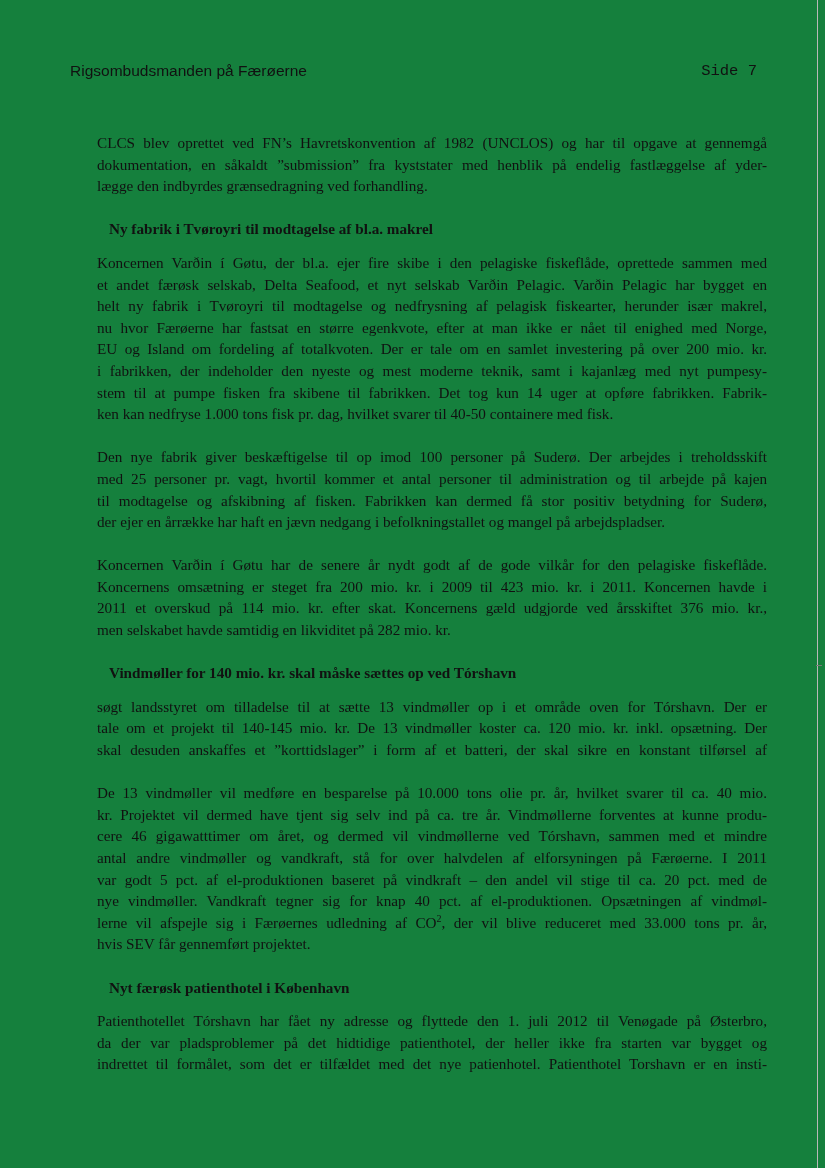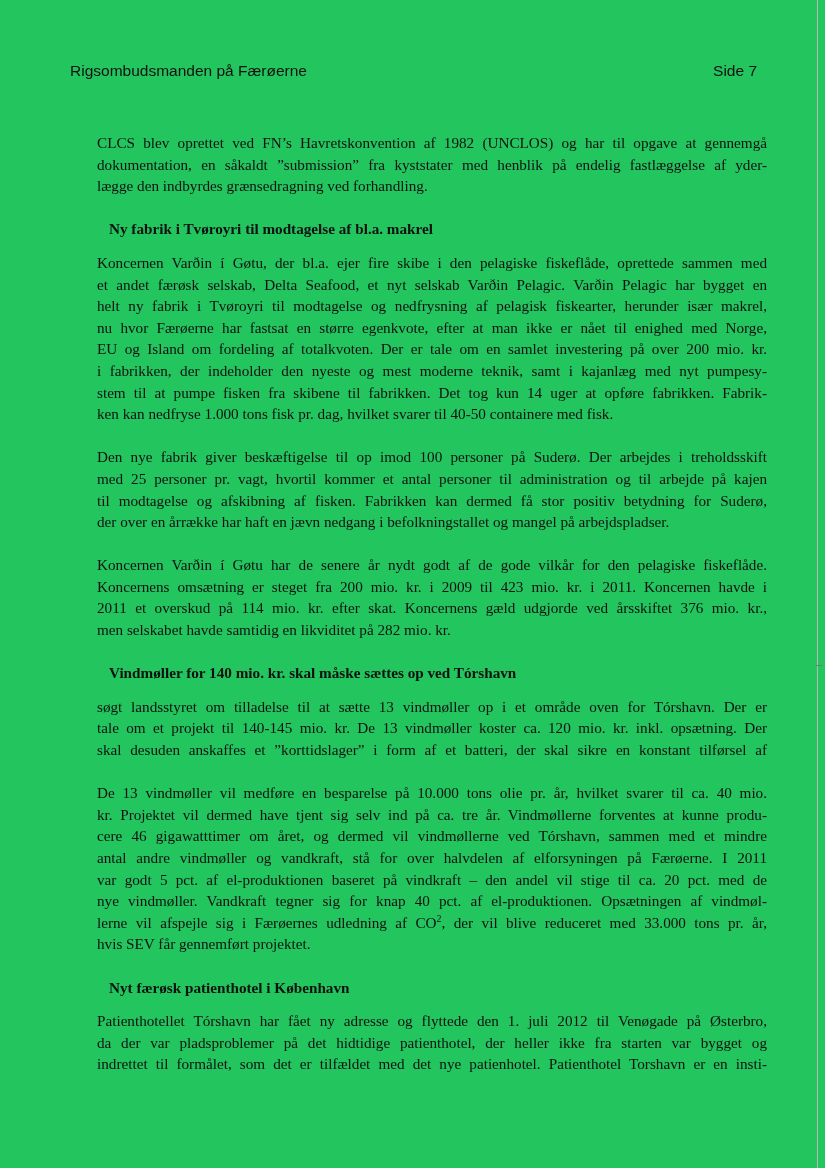--- a/index.html
+++ b/index.html
@@ -1,26 +1,26 @@
 <!DOCTYPE html>
 <html><head>
   <meta charset="utf-8">
   <style>
     html, body { margin: 0; padding: 0; background: #ffffff; }
     body { width: 825px; height: 1168px; position: relative; overflow: hidden; }
-    .page { position: absolute; left: 0; top: 0; width: 825px; height: 1168px; background: #22c55e; }
+    .page { position: absolute; left: 0; top: 0; width: 825px; height: 1168px; background: #15803d; }
     .edge-line { position: absolute; left: 817px; top: 0; width: 1px; height: 1168px; background: #b8b8b8; }
     .edge-tick { position: absolute; left: 816px; top: 665px; width: 6px; height: 1px; background: #777; }
     .header-left {
       position: absolute; left: 70px; top: 62px;
       font-family: "Liberation Sans", sans-serif; font-size: 15.5px; color: #111;
     }
     .header-right {
       position: absolute; right: 68px; top: 62px;
-      font-family: Liberation Sans, sans-serif; font-size: 15.5px; color: #111;
+      font-family: Liberation Mono, monospace; font-size: 15.5px; color: #111;
     }
     .body {
       position: absolute; left: 97px; top: 132px; width: 670px;
       font-family: "Liberation Serif", serif; font-size: 15.2px; line-height: 21.6px; color: #111;
     }
     .para { margin: 0 0 21.6px 0; text-align: justify; }
     .heading { font-weight: bold; margin: 12px; }
     .section { margin: 0 0 21.6px 0; }
     .line { display: block; white-space: nowrap; text-align-last: justify; text-align: justify; }
     .line.last { text-align-last: left; }
@@ -53,21 +53,21 @@
         <span class="line">nu hvor Færøerne har fastsat en større egenkvote, efter at man ikke er nået til enighed med Norge,</span>
         <span class="line">EU og Island om fordeling af totalkvoten. Der er tale om en samlet investering på over 200 mio. kr.</span>
         <span class="line">i fabrikken, der indeholder den nyeste og mest moderne teknik, samt i kajanlæg med nyt pumpesy-</span>
         <span class="line">stem til at pumpe fisken fra skibene til fabrikken. Det tog kun 14 uger at opføre fabrikken. Fabrik-</span>
         <span class="line last">ken kan nedfryse 1.000 tons fisk pr. dag, hvilket svarer til 40-50 containere med fisk.</span>
       </p>
       <p class="para">
         <span class="line">Den nye fabrik giver beskæftigelse til op imod 100 personer på Suderø. Der arbejdes i treholdsskift</span>
         <span class="line">med 25 personer pr. vagt, hvortil kommer et antal personer til administration og til arbejde på kajen</span>
         <span class="line">til modtagelse og afskibning af fisken. Fabrikken kan dermed få stor positiv betydning for Suderø,</span>
-        <span class="line last">der over en årrække har haft en jævn nedgang i befolkningstallet og mangel på arbejdspladser.</span>
+        <span class="line last">der ejer en årrække har haft en jævn nedgang i befolkningstallet og mangel på arbejdspladser.</span>
       </p>
       <p class="para" style="margin-bottom:0">
         <span class="line">Koncernen Varðin í Gøtu har de senere år nydt godt af de gode vilkår for den pelagiske fiskeflåde.</span>
         <span class="line">Koncernens omsætning er steget fra 200 mio. kr. i 2009 til 423 mio. kr. i 2011. Koncernen havde i</span>
         <span class="line">2011 et overskud på 114 mio. kr. efter skat. Koncernens gæld udgjorde ved årsskiftet 376 mio. kr.,</span>
         <span class="line last">men selskabet havde samtidig en likviditet på 282 mio. kr.</span>
       </p>
     </div>
 
     <div class="section">

